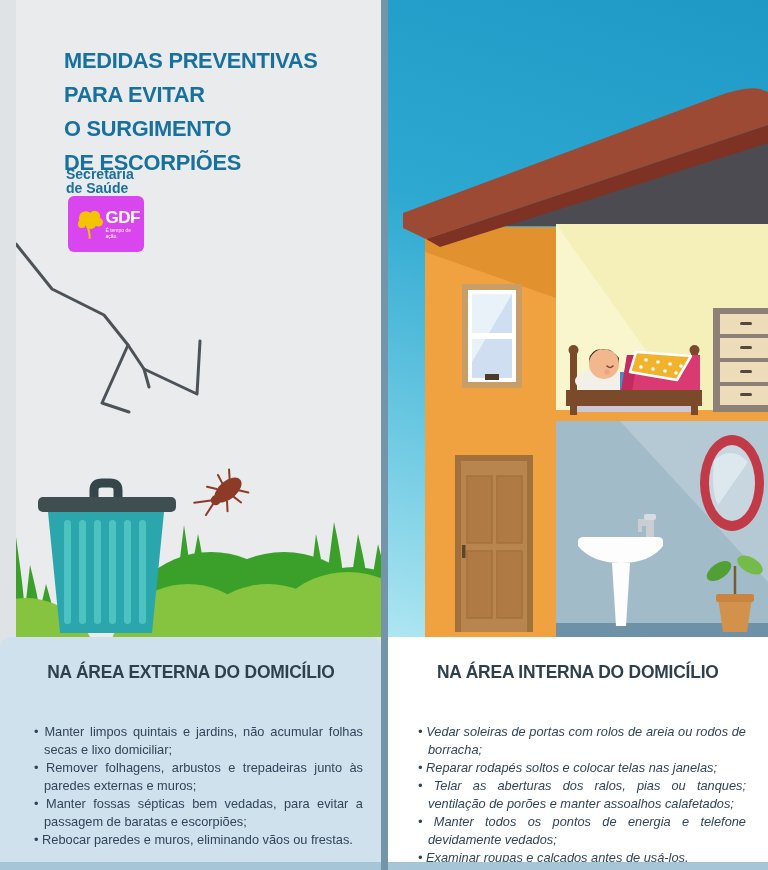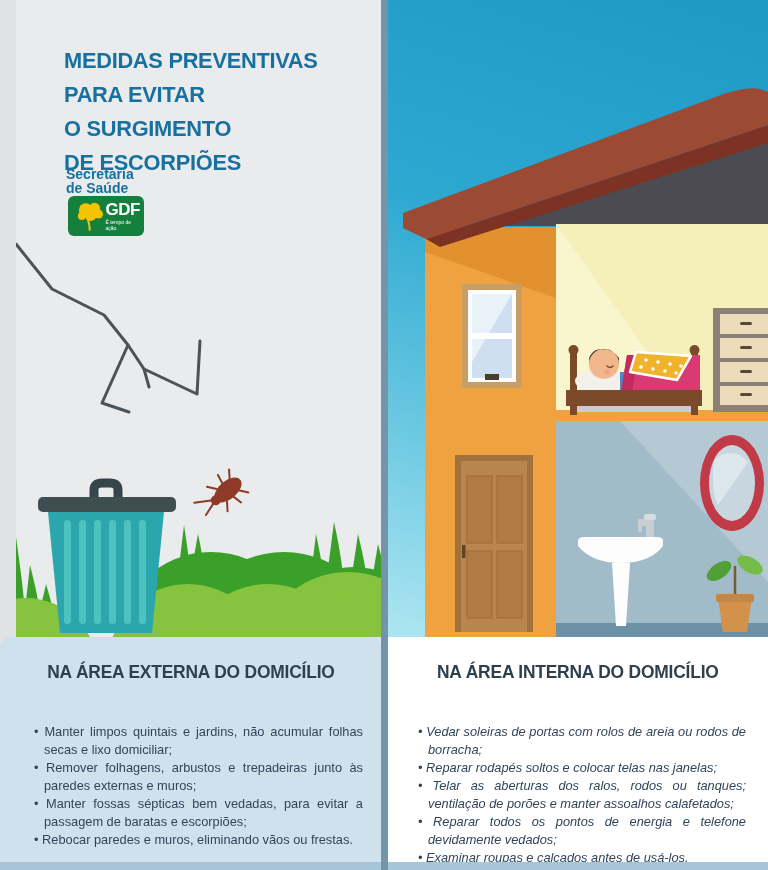--- a/index.html
+++ b/index.html
@@ -23,22 +23,22 @@
     color:#17709d;font-size:22.5px;line-height:34px;font-weight:bold;
     letter-spacing:-0.3px;white-space:pre-line;
     transform:scaleX(0.97);transform-origin:left top;
   }
   .agency{
     position:absolute;left:50px;top:167px;
     color:#17709d;font-size:14px;line-height:14px;font-weight:bold;
     white-space:pre-line;
   }
   .gdf-logo{
-    position:absolute;left:52px;top:196px;width:76px;height:40px;
-    background:#15803d;border-radius:6px;display:flex;align-items:center;
+    position:absolute;left:52px;top:196px;width:76px;height:56px;
+    background:#d946ef;border-radius:6px;display:flex;align-items:center;
   }
   .gdf-logo svg{margin-left:4px;}
   .gdf-text{color:#ffffff;font-weight:bold;font-size:17px;letter-spacing:-0.5px;line-height:15px;}
   .gdf-tagline{display:block;color:#ffffff;font-size:5px;font-weight:normal;letter-spacing:0;}
 
   .illu{position:absolute;left:0;}
   .crack-svg{top:0;width:381px;height:637px;}
   .outdoor-svg{top:462px;width:381px;height:175px;}
   .house-svg{position:absolute;left:0;top:0;width:380px;height:637px;}
 
@@ -282,21 +282,21 @@
     </ul>
   </div>
 
   <div class="right-bottom section">
     <h2>
       <span>NA ÁREA INTERNA DO DOMICÍLIO</span>
     </h2>
     <ul>
       <li>Vedar soleiras de portas com rolos de areia ou rodos de borracha;</li>
       <li>Reparar rodapés soltos e colocar telas nas janelas;</li>
-      <li>Telar as aberturas dos ralos, rodos ou tanques; ventilação de porões e manter assoalhos calafetados;</li>
-      <li>Reparar todos os pontos de energia e telefone devidamente vedados;</li>
+      <li>Telar as aberturas dos ralos, pias ou tanques; ventilação de porões e manter assoalhos calafetados;</li>
+      <li>Manter todos os pontos de energia e telefone devidamente vedados;</li>
       <li>Examinar roupas e calçados antes de usá-los.</li>
     </ul>
   </div>
 
   <div class="footer-strip"></div>
   <div class="divider"></div>
 </div>
 
 </body></html>

